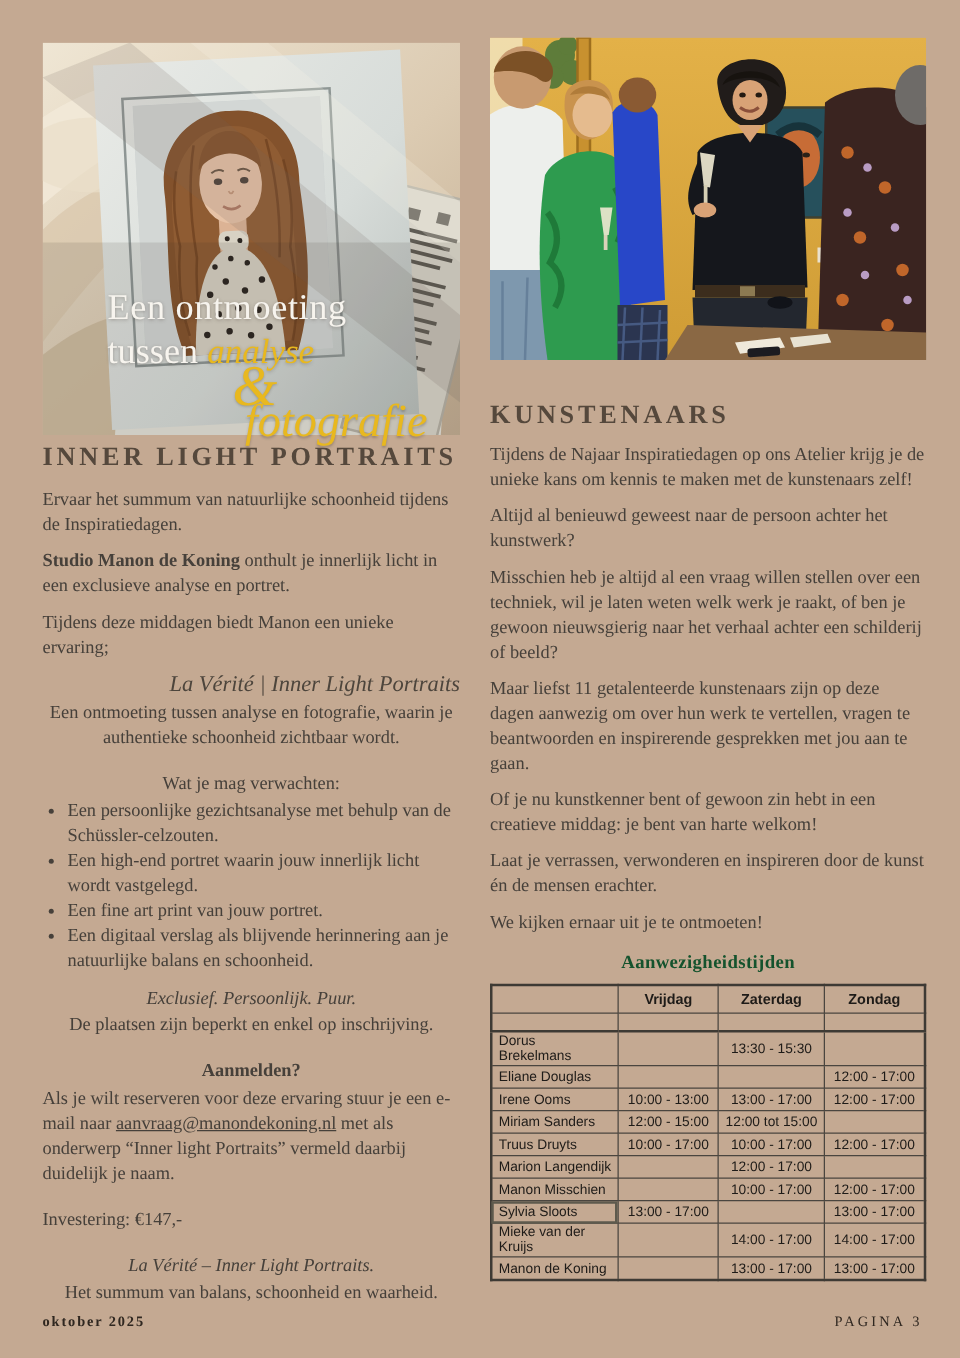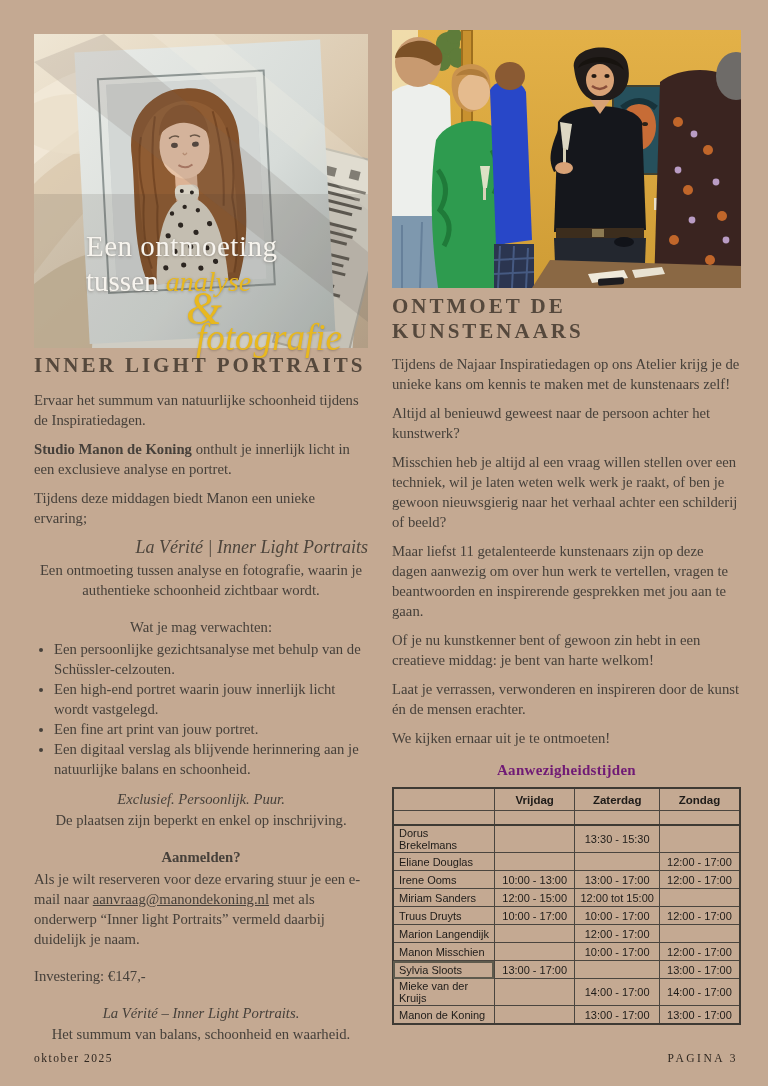--- a/index.html
+++ b/index.html
@@ -35,34 +35,34 @@
   .c{text-align:center;}
   .i{font-style:italic;}
   .b{font-weight:700;}
   .tagline{font-size:18px;font-style:italic;text-align:right;margin:4px 0 2px 0;color:#4d453c;}
   ul.bullets{margin:0 0 10px 0;padding:0 0 0 20px;}
   ul.bullets li{font-size:14.7px;line-height:20px;margin:0;color:#46403a;}
   a.email{color:#46403a;text-decoration:underline;}
   .gap{height:8px;}
 
   
-  .schedule-title{font-size:15px;font-weight:700;text-align:center;color:#701a75;
+  .schedule-title{font-size:15px;font-weight:700;text-align:center;color:#14532d;
                   margin:14px 0 8px 0;letter-spacing:.3px;}
   table.schedule{width:100%;border-collapse:collapse;font-family:"Liberation Sans",sans-serif;
                  font-size:11px;color:#1e1b18;border:2px solid #3e3a34;padding-left:20px;}
   table.schedule th,table.schedule td{border:1px solid #4a453f;padding:1px 5px;height:15px;}
   table.schedule th{font-weight:700;font-size:11.5px;text-align:center;height:19px;}
   table.schedule td.time{text-align:center;white-space:nowrap;}
   table.schedule tr.spacer td{height:11px;border-bottom:2px solid #3e3a34;}
   table.schedule col.c-name{width:30%;}
   table.schedule col.c-day{width:23.33%;}
   td.cell-selected{outline:2px solid #5e5a4d;outline-offset:-2px;}
 
   
-  .footer-left{position:absolute;left:34px;top:1052px;font-size:11.5px;font-weight:400;
+  .footer-left{position:absolute;left:34px;top:1052px;font-size:11.5px;font-weight:700;
                letter-spacing:1.5px;color:#2f2720;}
   .footer-right{position:absolute;right:30px;top:1052px;font-size:11.5px;font-weight:400;
                 letter-spacing:2.5px;color:#2f2720;}
 </style>
 </head>
 <body>
 
 <div class="page">
 
   <div class="photo-left">
@@ -313,21 +313,21 @@
     <p><span>Als je wilt reserveren voor deze ervaring stuur je een e-mail naar </span><a class="email" href="#">aanvraag@manondekoning.nl</a><span> met als onderwerp “Inner light Portraits” vermeld daarbij duidelijk je naam.</span></p>
     <div class="gap"></div>
     <p>Investering: €147,-</p>
     <div class="gap"></div>
     <p class="c i" style="margin-bottom:1px;">La Vérité – Inner Light Portraits.</p>
     <p class="c">Het summum van balans, schoonheid en waarheid.</p>
   </div>
 
   <div class="col-right">
     <h1 class="heading heading-2line">
-      <span>ONTMOET DE</span><br>
+      <br>
       <span>KUNSTENAARS</span>
     </h1>
     <p>Tijdens de Najaar Inspiratiedagen op ons Atelier krijg je de unieke kans om kennis te maken met de kunstenaars zelf!</p>
     <p>Altijd al benieuwd geweest naar de persoon achter het kunstwerk?</p>
     <p>Misschien heb je altijd al een vraag willen stellen over een techniek, wil je laten weten welk werk je raakt, of ben je gewoon nieuwsgierig naar het verhaal achter een schilderij of beeld?</p>
     <p>Maar liefst 11 getalenteerde kunstenaars zijn op deze dagen aanwezig om over hun werk te vertellen, vragen te beantwoorden en inspirerende gesprekken met jou aan te gaan.</p>
     <p>Of je nu kunstkenner bent of gewoon zin hebt in een creatieve middag: je bent van harte welkom!</p>
     <p>Laat je verrassen, verwonderen en inspireren door de kunst én de mensen erachter.</p>
     <p>We kijken ernaar uit je te ontmoeten!</p>
 

